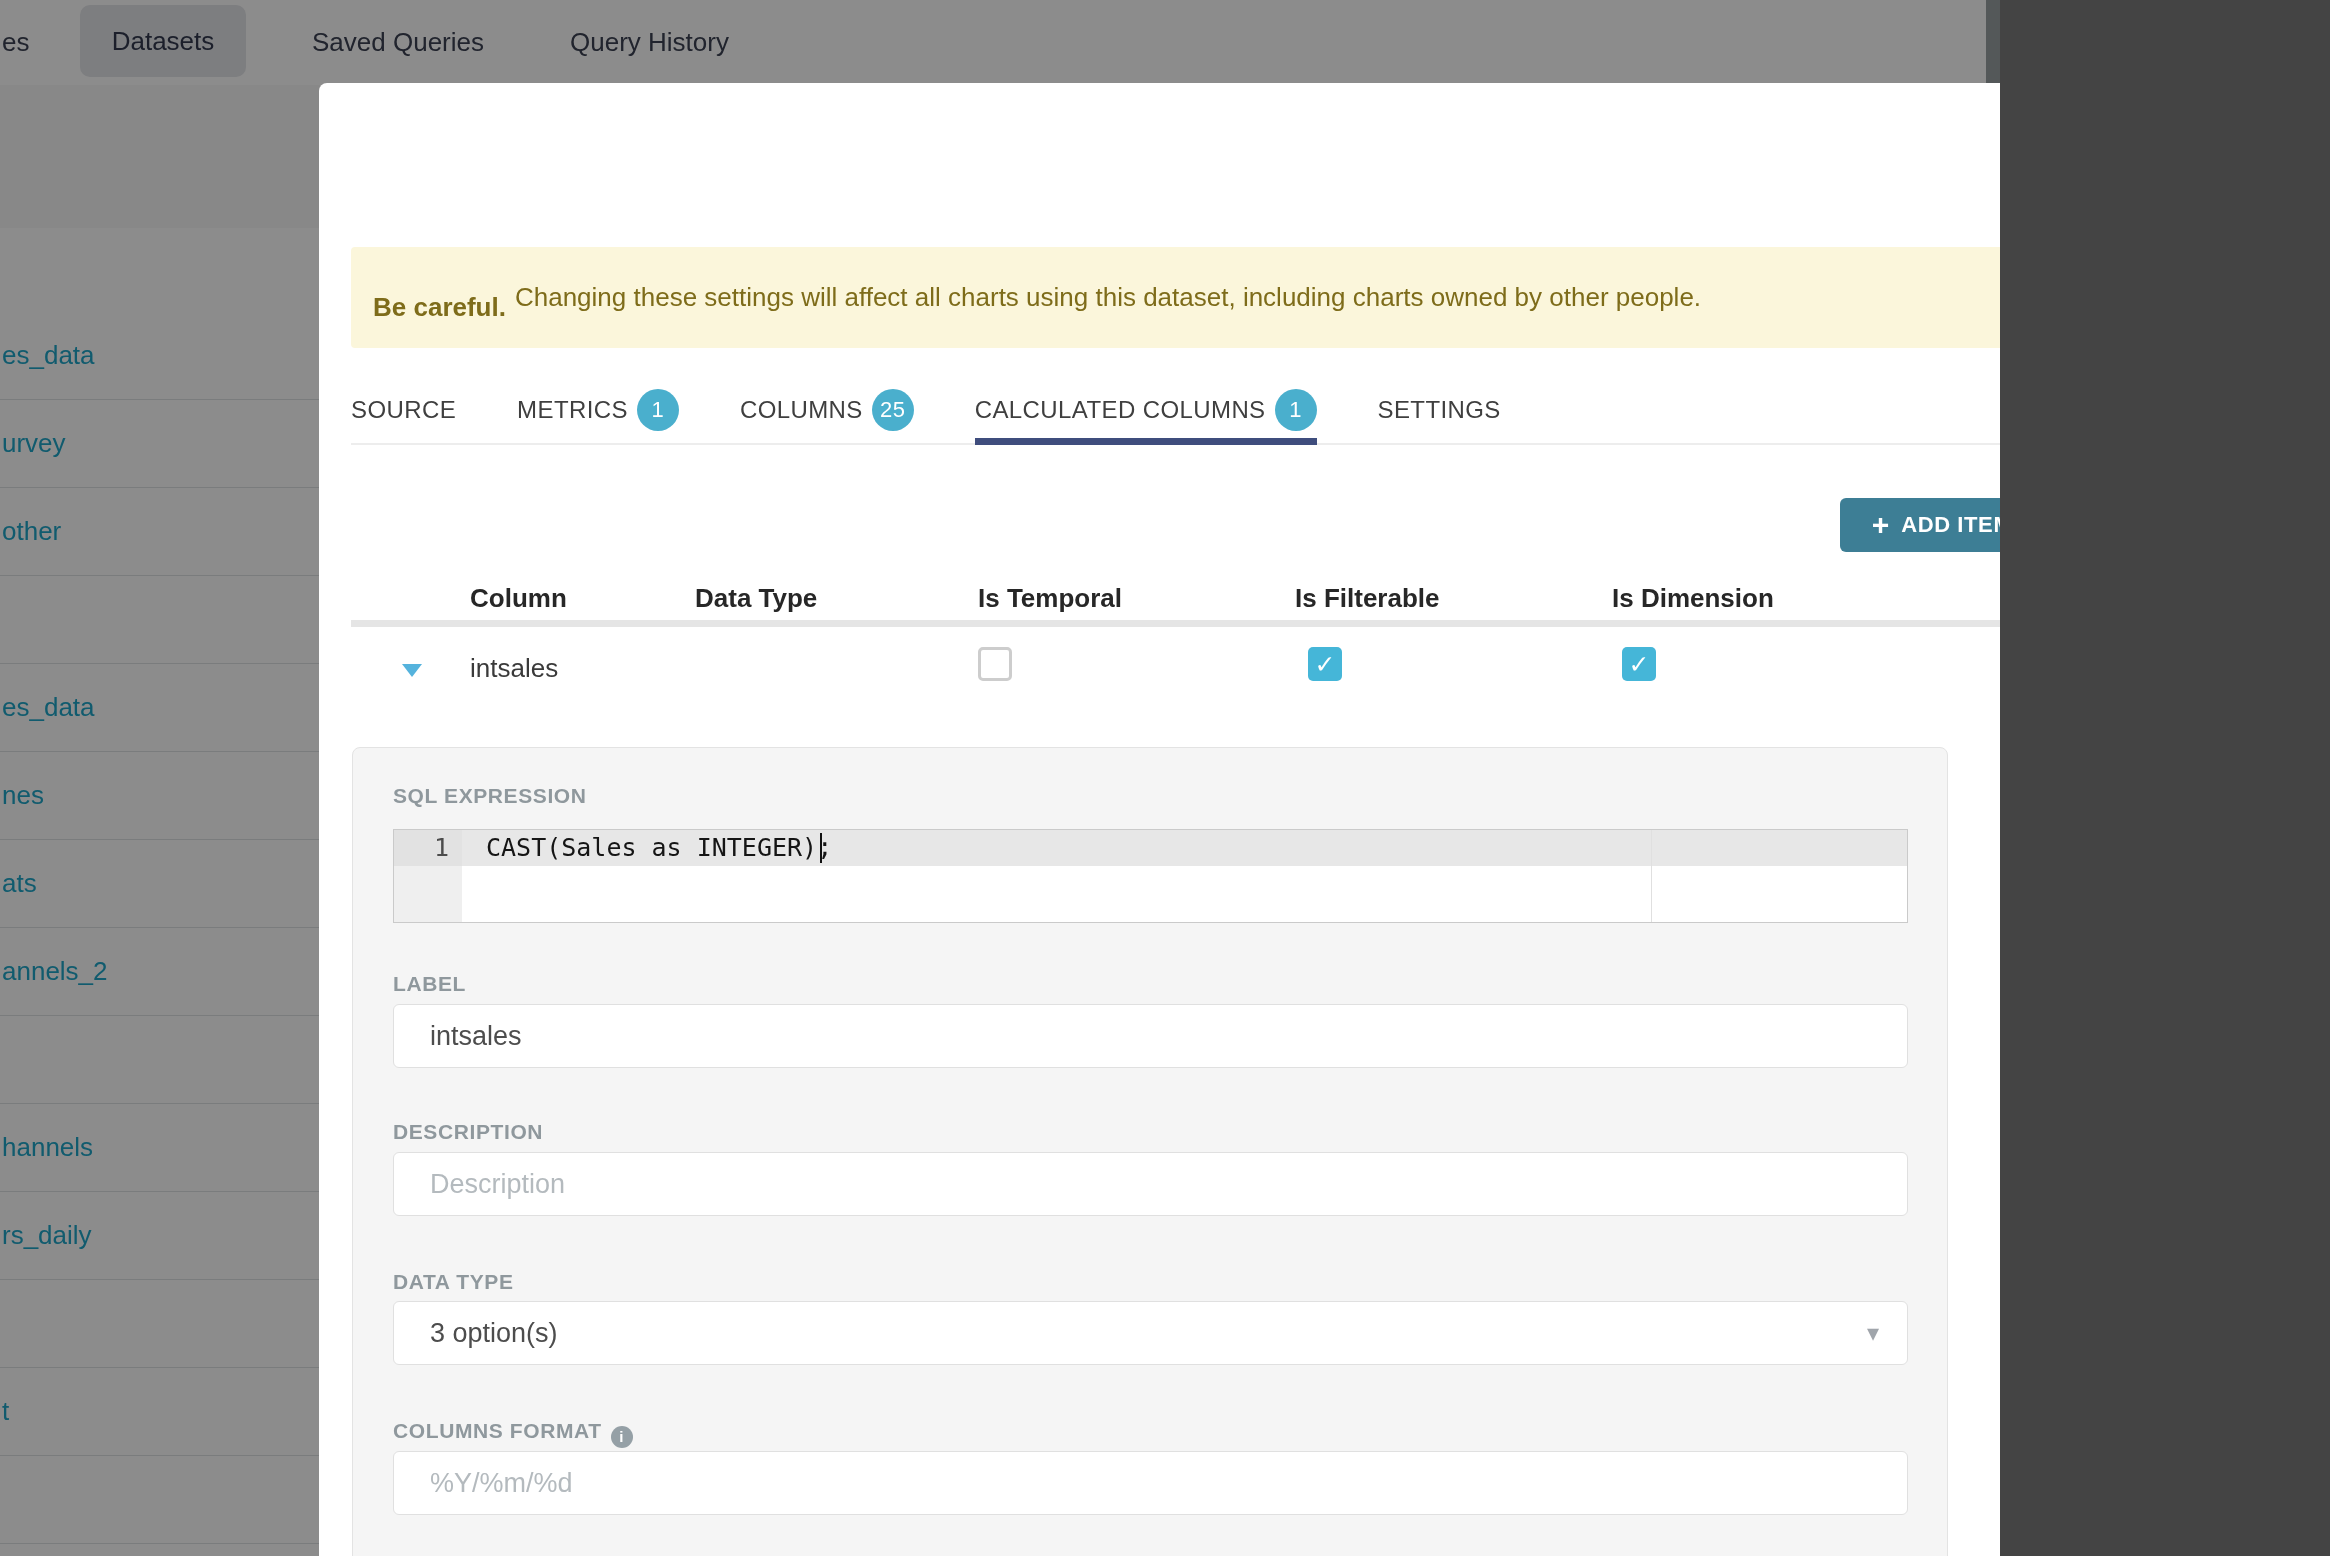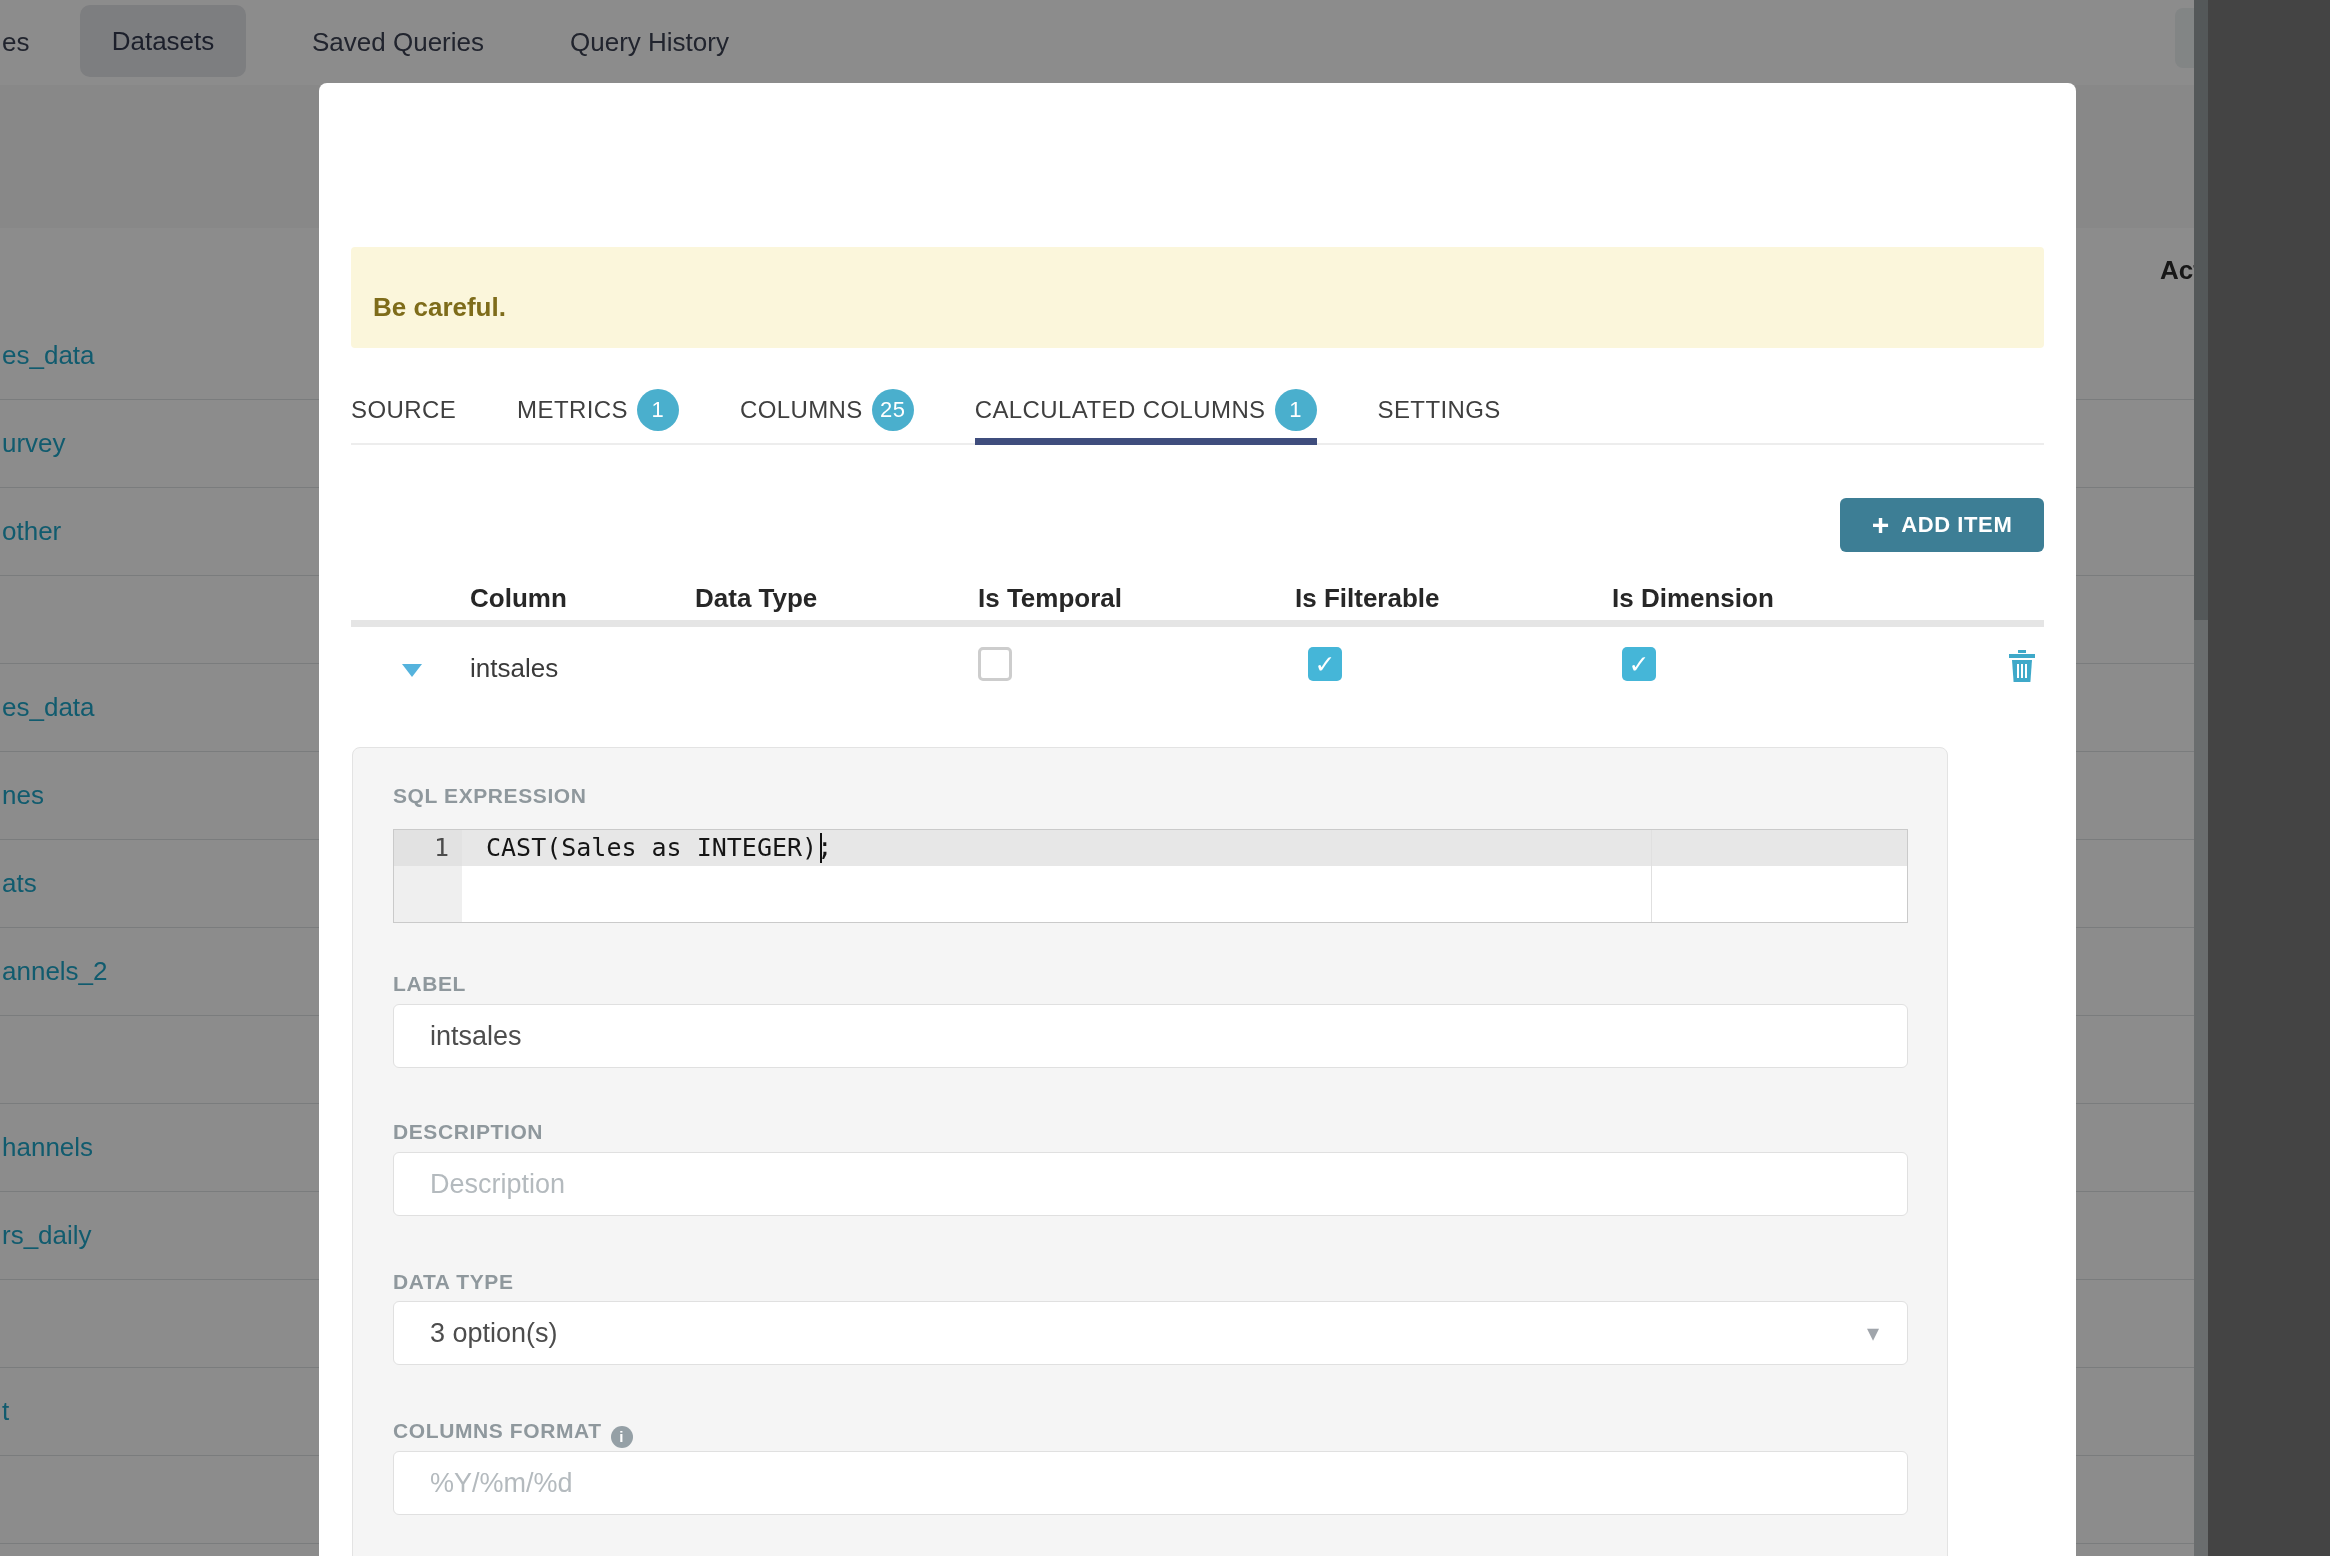--- a/index.html
+++ b/index.html
@@ -1,18 +1,18 @@
 <!DOCTYPE html>
 <html><head>
 <meta charset="utf-8">
 <style>
   * { margin:0; padding:0; box-sizing:border-box; }
   body { background:#444; }
   .screen {
-    position:relative; width:2208px; height:1556px; overflow:hidden;
+    position:relative; width:2000px; height:1556px; overflow:hidden;
     background:#5eead4; font-family:'Liberation Sans','DejaVu Sans',sans-serif;
     color:#333;
   }
 
   
   .bg { position:absolute; inset:0; background:#fff; }
   .bg-nav { position:absolute; left:0; top:0; right:0; height:85px; background:#fff; }
   .nav-item { position:absolute; top:27px; font-size:26px; color:#3d4354; }
   .nav-pill { position:absolute; left:80px; top:5px; width:166px; height:72px;
     background:#e3e5e9; border-radius:10px; display:flex; align-items:center; justify-content:center;
@@ -178,20 +178,21 @@
         <div class="scroll-thumb"></div>
       </div>
   </div>
 
   <div class="overlay"></div>
 
   <div class="modal">
 
     <div class="warning">
       <b>Be careful.</b>
+      <span>Changing these settings will affect all charts using this dataset, including charts owned by other people.</span>
     </div>
 
     <div class="tabs">
       <div class="tab">
         <span>SOURCE</span>
       </div>
       <div class="tab">
         <span>METRICS</span>
         <span class="badge">1</span>
       </div>

